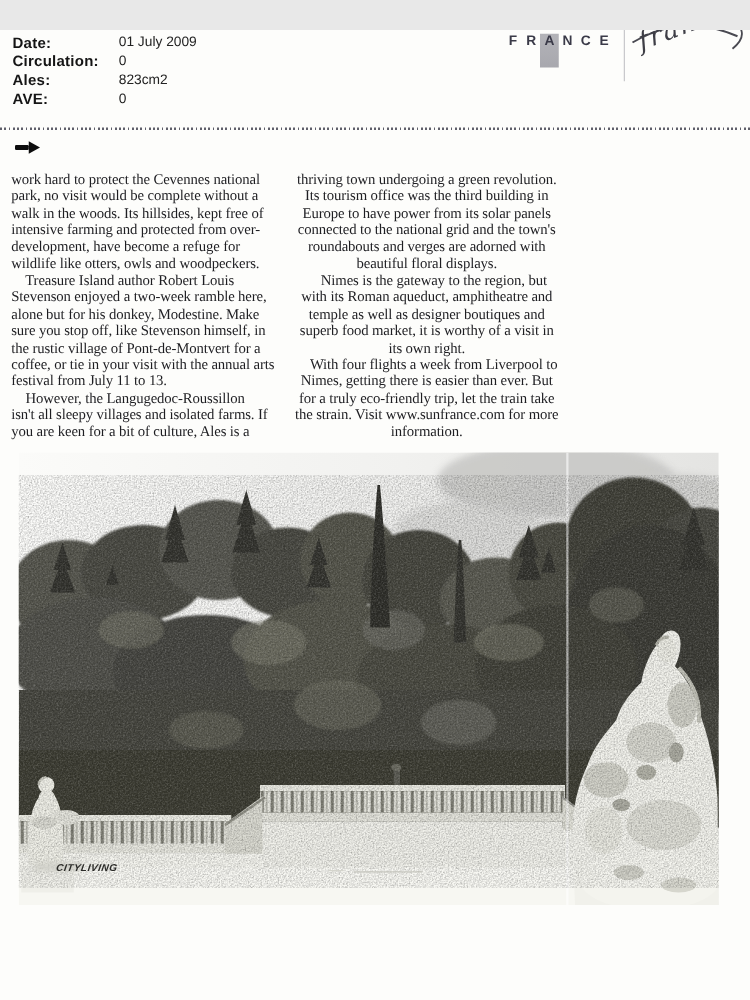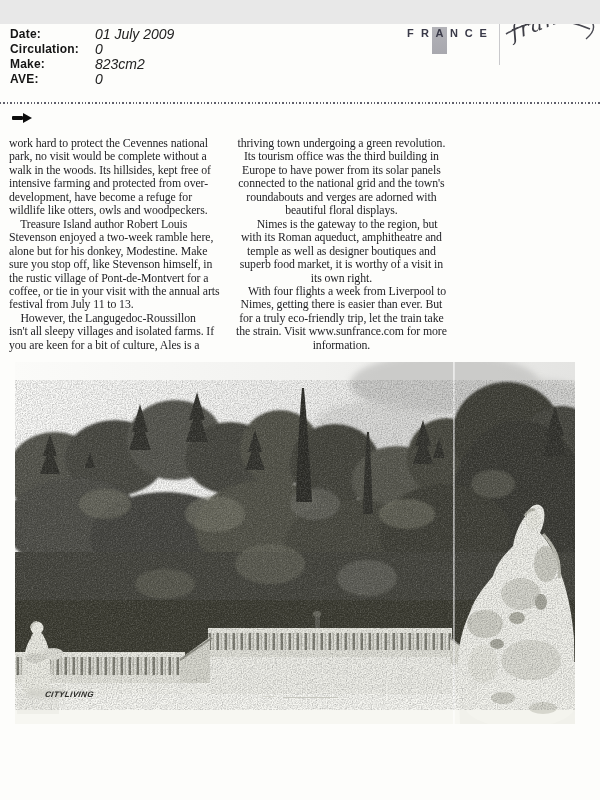--- a/index.html
+++ b/index.html
@@ -3,21 +3,21 @@
 <meta charset="utf-8">
 <style>
   html,body{margin:0;padding:0;background:#e8e8e8;}
   .page{position:relative;width:600px;height:800px;background:#fdfdfb;overflow:hidden;
         font-family:"Liberation Sans",sans-serif;margin-top:24px;}
 
   
   .meta{position:absolute;left:10px;top:2px;}
   .meta-row{display:flex;height:15.2px;align-items:center;}
   .meta-label{width:85px;font-size:12px;font-weight:bold;color:#151515;letter-spacing:.2px;}
-  .meta-value{font-size:14px;color:#222;font-style:italic;}
+  .meta-value{font-size:11px;color:#222;}
 
   
   .brand{position:absolute;left:403px;top:3px;display:flex;}
   .bl{position:relative;width:14.6px;height:27px;text-align:center;
       font-size:11px;font-weight:bold;color:#3a3a48;line-height:13px;z-index:2;}
   .bl.boxed{background:linear-gradient(#b3b3b8,#a8a8ae);}
   .brand-divider{position:absolute;left:499px;top:0;width:1px;height:41px;background:#c9c9cc;}
   .script-swash{position:absolute;left:500px;top:0;}
   .script{position:absolute;left:508px;top:-2px;font-family:"DejaVu Serif",serif;
           font-style:italic;font-size:21px;color:#3e3e46;letter-spacing:1.5px;
@@ -60,21 +60,21 @@
   <div class="meta">
     <div class="meta-row">
       <span class="meta-label">Date:</span>
       <span class="meta-value">01 July 2009</span>
     </div>
     <div class="meta-row">
       <span class="meta-label">Circulation:</span>
       <span class="meta-value">0</span>
     </div>
     <div class="meta-row">
-      <span class="meta-label">Make:</span>
+      <span class="meta-label">Ales:</span>
       <span class="meta-value">823cm2</span>
     </div>
     <div class="meta-row">
       <span class="meta-label">AVE:</span>
       <span class="meta-value">0</span>
     </div>
   </div>
 
   <div class="brand">
     <span class="bl">F</span>

